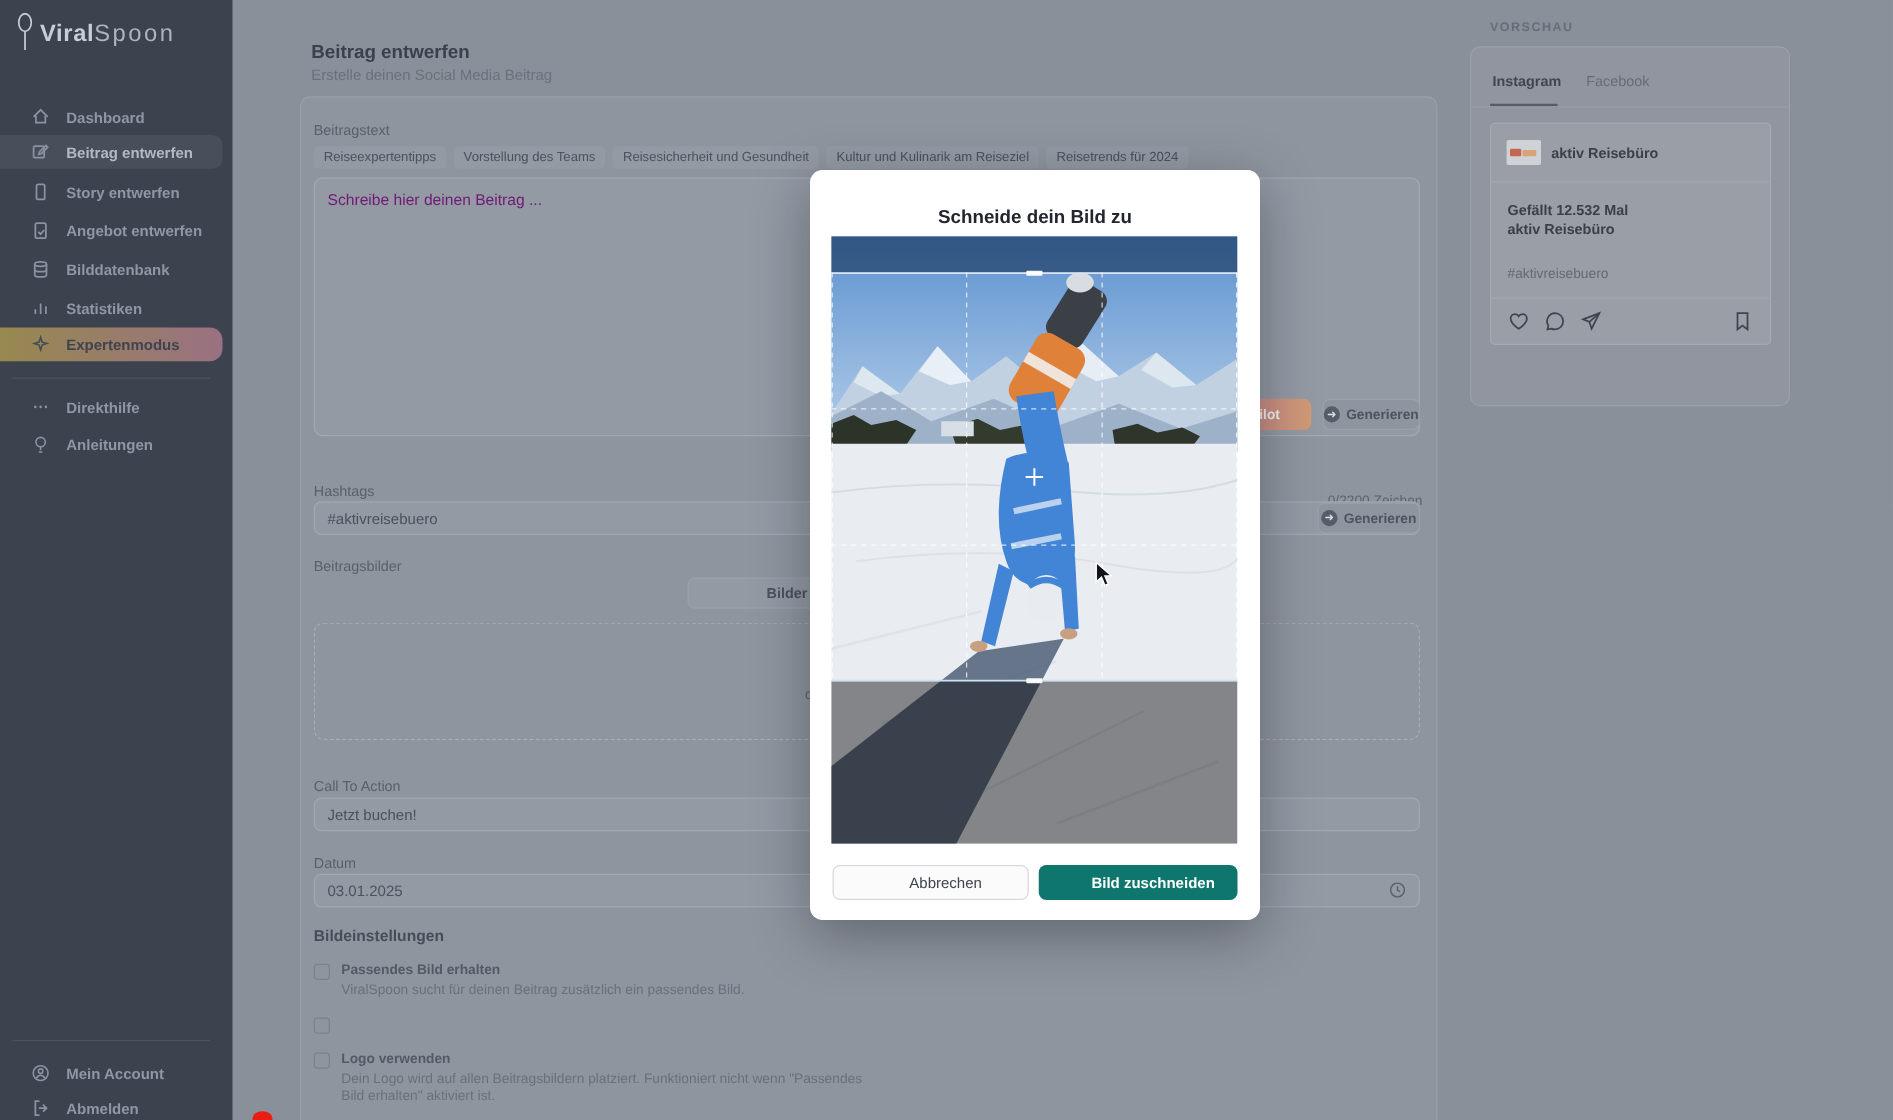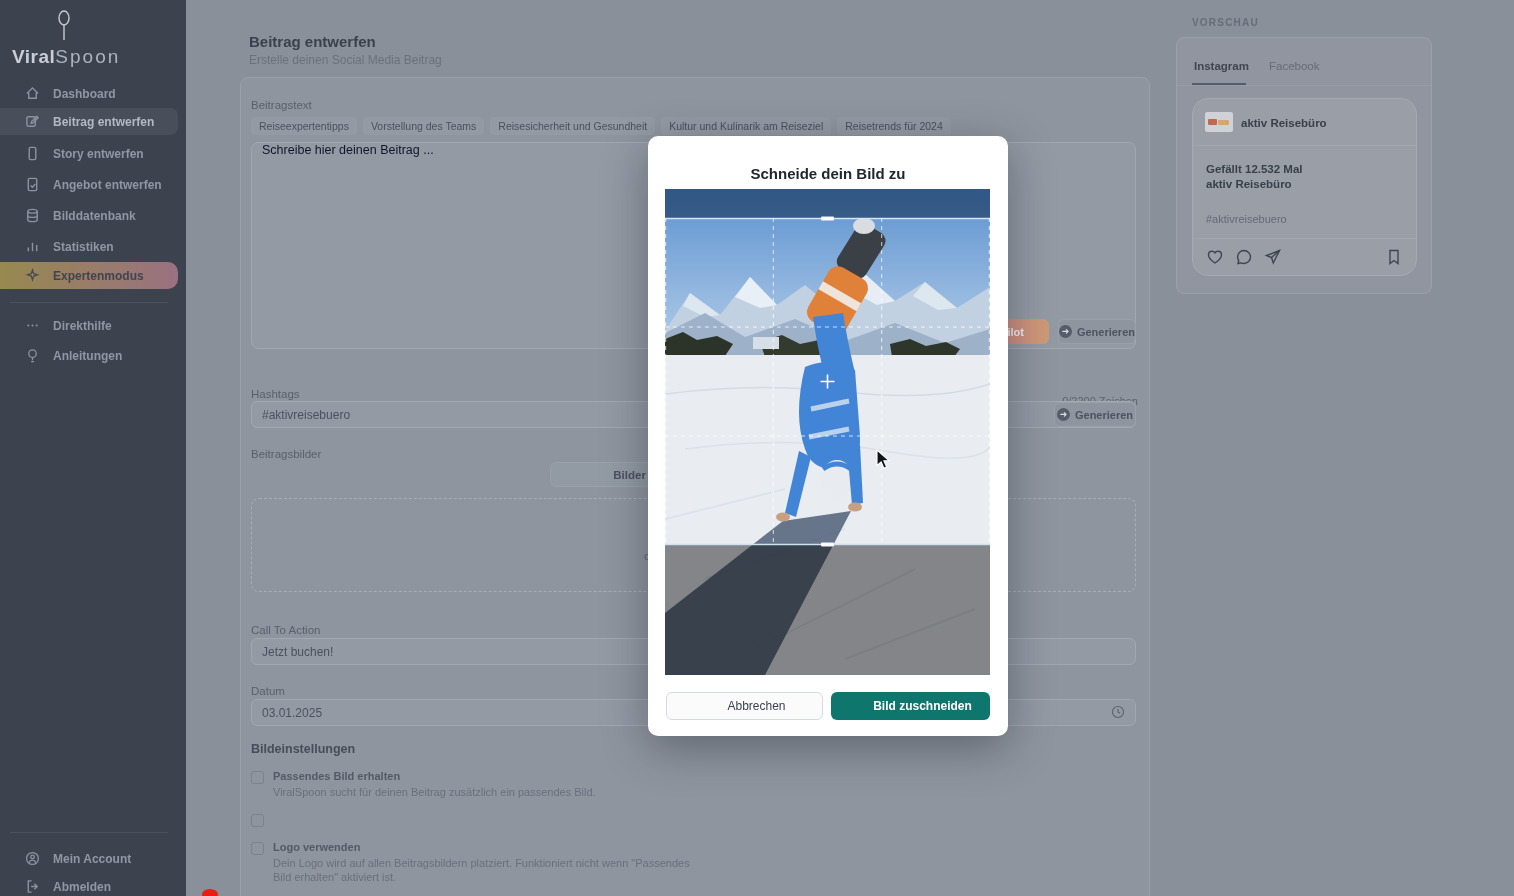--- a/index.html
+++ b/index.html
@@ -6,21 +6,21 @@
   html,body { width:1514px; height:896px; overflow:hidden; }
   body {
     position:relative;
     font-family:"Liberation Sans","DejaVu Sans",sans-serif;
     background:#8a909a;
     color:#4a505c;
   }
 
   
   .sidebar { position:absolute; left:0; top:0; width:186px; height:896px; background:#3c424e; z-index:2; }
-  .logo { position:absolute; left:12px; top:10px; display:flex; align-items:center;flex-direction:column; }
+  .logo { position:absolute; left:12px; top:10px; display:flex; align-items:center; }
   .logo svg { margin-right:2px; }
   .logo-text { font-size:19px; color:#c9cdd6; letter-spacing:.5px; }
   .logo-bold { font-weight:700; }
   .logo-light { font-weight:300; color:#adb3bf; letter-spacing:2px; }
   .side-item { position:absolute; left:0; width:178px; height:27px; display:flex; align-items:center; padding-left:24px; cursor:pointer; }
   .side-item .si-icon { width:16px; height:16px; display:flex; align-items:center; justify-content:center; color:#8b92a0; }
   .side-item .si-label { margin-left:13px; font-size:12px; font-weight:600; color:#9097a4; white-space:nowrap; }
   .side-item.active { background:rgba(255,255,255,0.07); border-radius:0 8px 8px 0; }
   .side-item.active .si-label { color:#b3b9c4; }
   .side-item.highlight { background:linear-gradient(90deg,#97894f,#9a7181); border-radius:0 10px 10px 0; }
@@ -29,21 +29,21 @@
   .side-divider { position:absolute; left:10px; width:158px; height:1px; background:rgba(255,255,255,0.09); }
 
   
   .page-title { position:absolute; left:249px; top:33px; font-size:15px; font-weight:700; color:#3b414c; }
   .page-sub { position:absolute; left:249px; top:53px; font-size:12px; color:#6b717c; }
   .card { position:absolute; left:240px; top:77px; width:910px; height:830px; background:#8f959f; border:1px solid #9aa0aa; border-radius:8px; }
   .field-label { position:absolute; left:10px; font-size:11.5px; color:#5a606b; }
   .chips { position:absolute; left:10px; top:39px; display:flex; gap:6px; }
   .chip { background:#949aa4; border-radius:4px; padding:3px 8px; font-size:10.5px; color:#4b515d; white-space:nowrap; cursor:pointer; }
   .ta { position:absolute; left:10px; top:64px; width:885px; height:207px; background:#939aa4; border:1px solid #a2a8b2; border-radius:7px; }
-  .ta-ph { position:absolute; left:10px; top:0; font-size:12.5px; color:#0f172a; }
+  .ta-ph { position:absolute; left:10px; top:10px; font-size:12.5px; color:#701a75; }
   .resize-handle { position:absolute; right:3px; bottom:3px; width:10px; height:10px; opacity:.7; }
   .pill-btn { position:absolute; height:25px; border-radius:6px; display:flex; align-items:center; justify-content:center; cursor:pointer; }
   .copilot { left:720px; top:241px; width:88px; background:linear-gradient(90deg,#c9809a,#cf9a74); color:#f3eef0; font-size:11px; font-weight:700; }
   .gen-btn { background:#8f959f; border:1px solid #9ba1ab; font-size:11px; font-weight:600; color:#4d535f; gap:5px; }
   .gen-circle { width:13px; height:13px; border-radius:50%; background:#575d68; color:#d9dde3; font-size:9px; line-height:13px; text-align:center; display:inline-block; }
   .counter { position:absolute; right:11px; top:276px; font-size:11px; color:#5d636e;margin-top:41px; }
   .input { position:absolute; left:10px; width:885px; height:27px; background:#939aa4; border:1px solid #a2a8b2; border-radius:6px; font-size:12px; color:#4b515d; padding:0 10px; font-family:inherit; }
   .select-media-btn { position:absolute; left:50%; transform:translateX(-50%); top:384px; width:290px; height:25px; background:#929840a; background:#929aa4; border:1px solid #9ba1ab; border-radius:6px; font-size:11.5px; font-weight:600; color:#4c525e; display:flex; align-items:center; justify-content:center; cursor:pointer; }
   .dropzone { position:absolute; left:10px; top:420px; width:885px; height:94px; border:1.5px dashed #a8adb6; border-radius:8px; display:flex; flex-direction:column; align-items:center; justify-content:flex-end; padding-bottom:14px; }
   .drop-hint { font-size:11.5px; color:#5f6570; }
@@ -54,27 +54,27 @@
   .col2 { left:465px; width:430px; }
   .set-title { font-size:12.5px; font-weight:700; color:#474d58; }
   .opt { display:flex; margin-top:14px; }
   .opt-box { width:13px; height:13px; border:1.5px solid #7b818d; border-radius:3px; margin-top:1px; flex:none; cursor:pointer; }
   .opt-texts { margin-left:9px; }
   .opt-label { font-size:11px; font-weight:600; color:#545a65; }
   .opt-desc { font-size:11px; color:#6a707b; margin-top:3px; line-height:14px; }
 
   
   .pv-title { position:absolute; left:1192px; top:17px; font-size:10px; font-weight:700; letter-spacing:1.2px; color:#676d78; }
-  .pv-panel { position:absolute; left:1176px; top:37px; width:256px; height:257px; background:#90959f; border:1px solid #9ba1ab; border-radius:8px; }
+  .pv-panel { position:absolute; left:1176px; top:37px; width:256px; height:288px; background:#90959f; border:1px solid #9ba1ab; border-radius:8px; }
   .pv-tab { position:absolute; top:22px; font-size:11.5px; cursor:pointer; }
   .pv-tab.t1 { left:17px; color:#40464f; font-weight:600; }
   .pv-tab.t2 { left:92px; color:#666c77; }
   .pv-underline { position:absolute; left:15px; top:45px; width:54px; height:2px; background:#565d68; }
   .pv-tabdiv { position:absolute; left:0; top:47px; width:100%; height:1px; background:rgba(154,160,169,.7); }
-  .ig-card { position:absolute; left:15px; top:60px; width:225px; height:178px; background:#999ea7; border:1px solid #a4a9b2; border-radius:16px; }
+  .ig-card { position:absolute; left:15px; top:60px; width:225px; height:178px; background:#999ea7; border:1px solid #a4a9b2; border-radius:4px; }
   .ig-avatar { position:absolute; left:12px; top:13px; width:28px; height:20px; border-radius:2px; overflow:hidden; }
   .ig-name { position:absolute; left:48px; top:18px; font-size:11.5px; font-weight:700; color:#3a4049; }
   .ig-div { position:absolute; left:0; width:100%; height:1px; background:rgba(164,169,178,.8); }
   .ig-likes { position:absolute; left:13px; top:64px; font-size:11.5px; font-weight:700; color:#3a4049; }
   .ig-author { position:absolute; left:13px; top:79px; font-size:11.5px; font-weight:700; color:#3a4049; }
   .ig-hash { position:absolute; left:13px; top:114px; font-size:11px; color:#646a74; }
   .ig-actions { position:absolute; left:0; top:140px; width:100%; height:38px; }
   .ig-ic { position:absolute; top:9px; width:18px; height:18px; color:#3f4550; cursor:pointer; }
 
   

